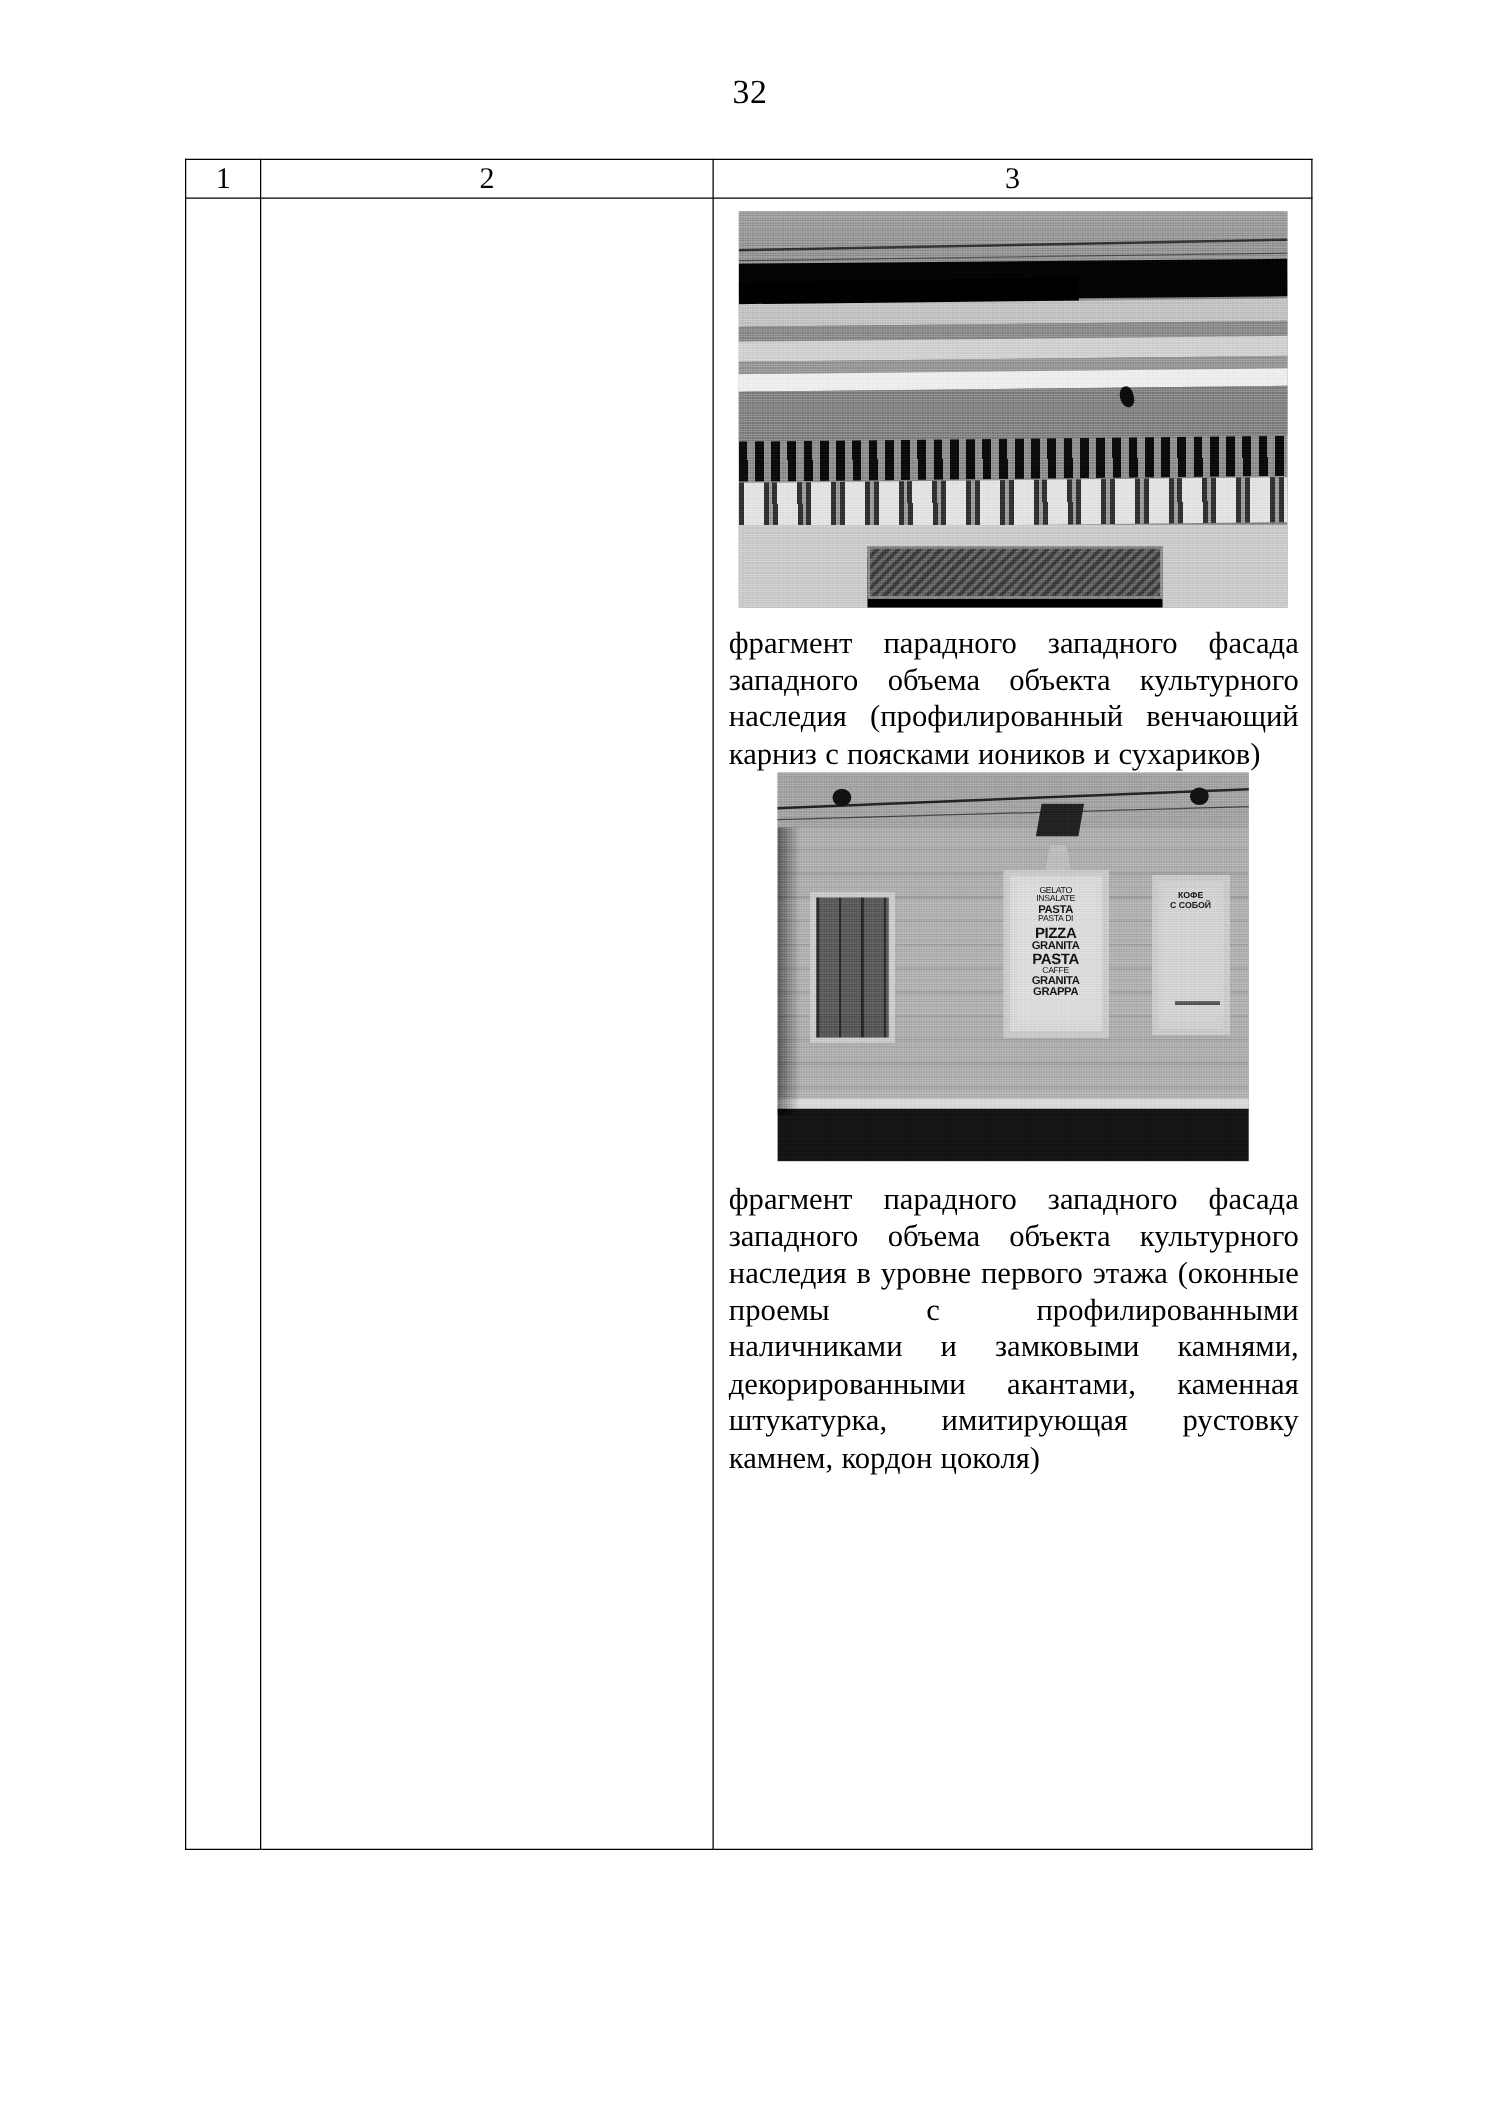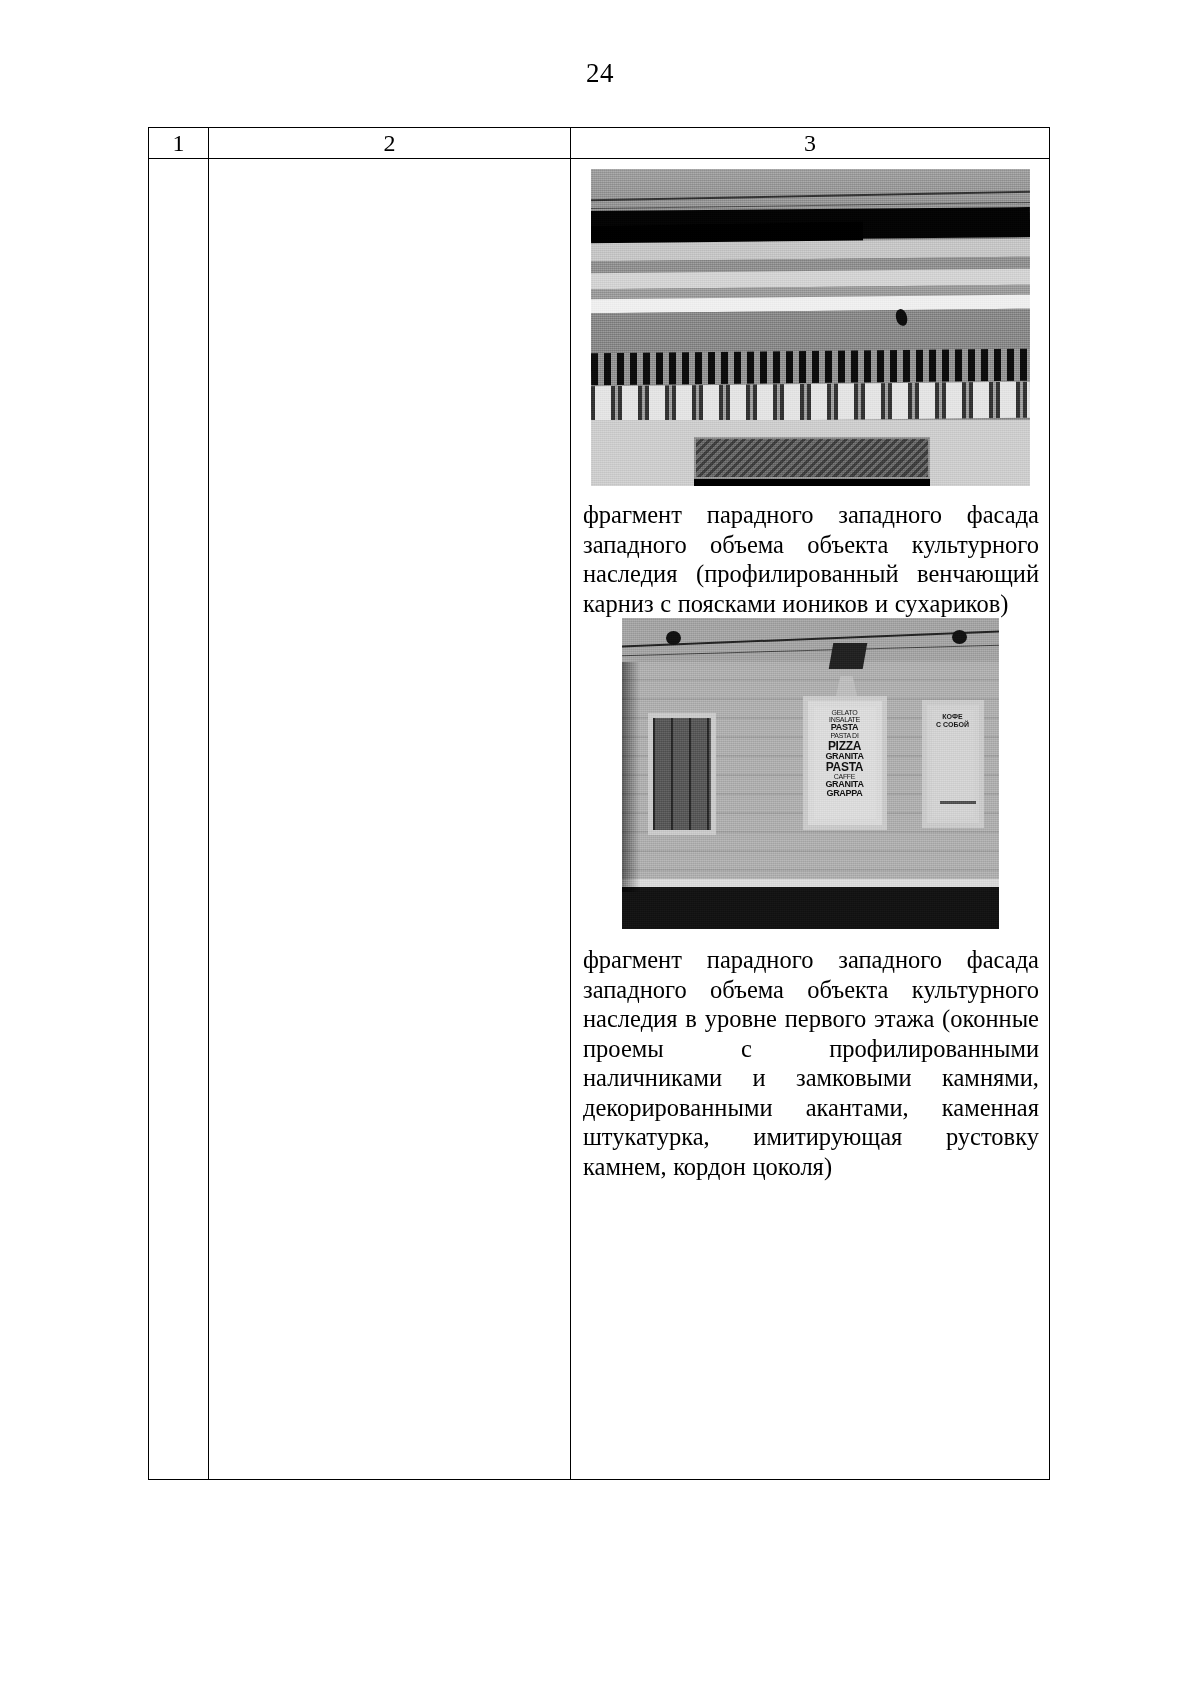--- a/index.html
+++ b/index.html
@@ -258,21 +258,21 @@
   .p2-shadow-l {
     position:absolute; left:0; top:44px; width:18px; height:230px;
     background:linear-gradient(90deg, rgba(0,0,0,.45), rgba(0,0,0,0));
   }
 </style>
 </head>
 <body>
 
 <div class="page">
 
-  <div class="page-number">24</div>
+  <div class="page-number">32</div>
 
   <table class="doc-table">
     <colgroup>
       <col class="col-1">
       <col class="col-2">
       <col class="col-3">
     </colgroup>
     <thead>
       <tr>
         <th class="hdr-cell">1</th>

